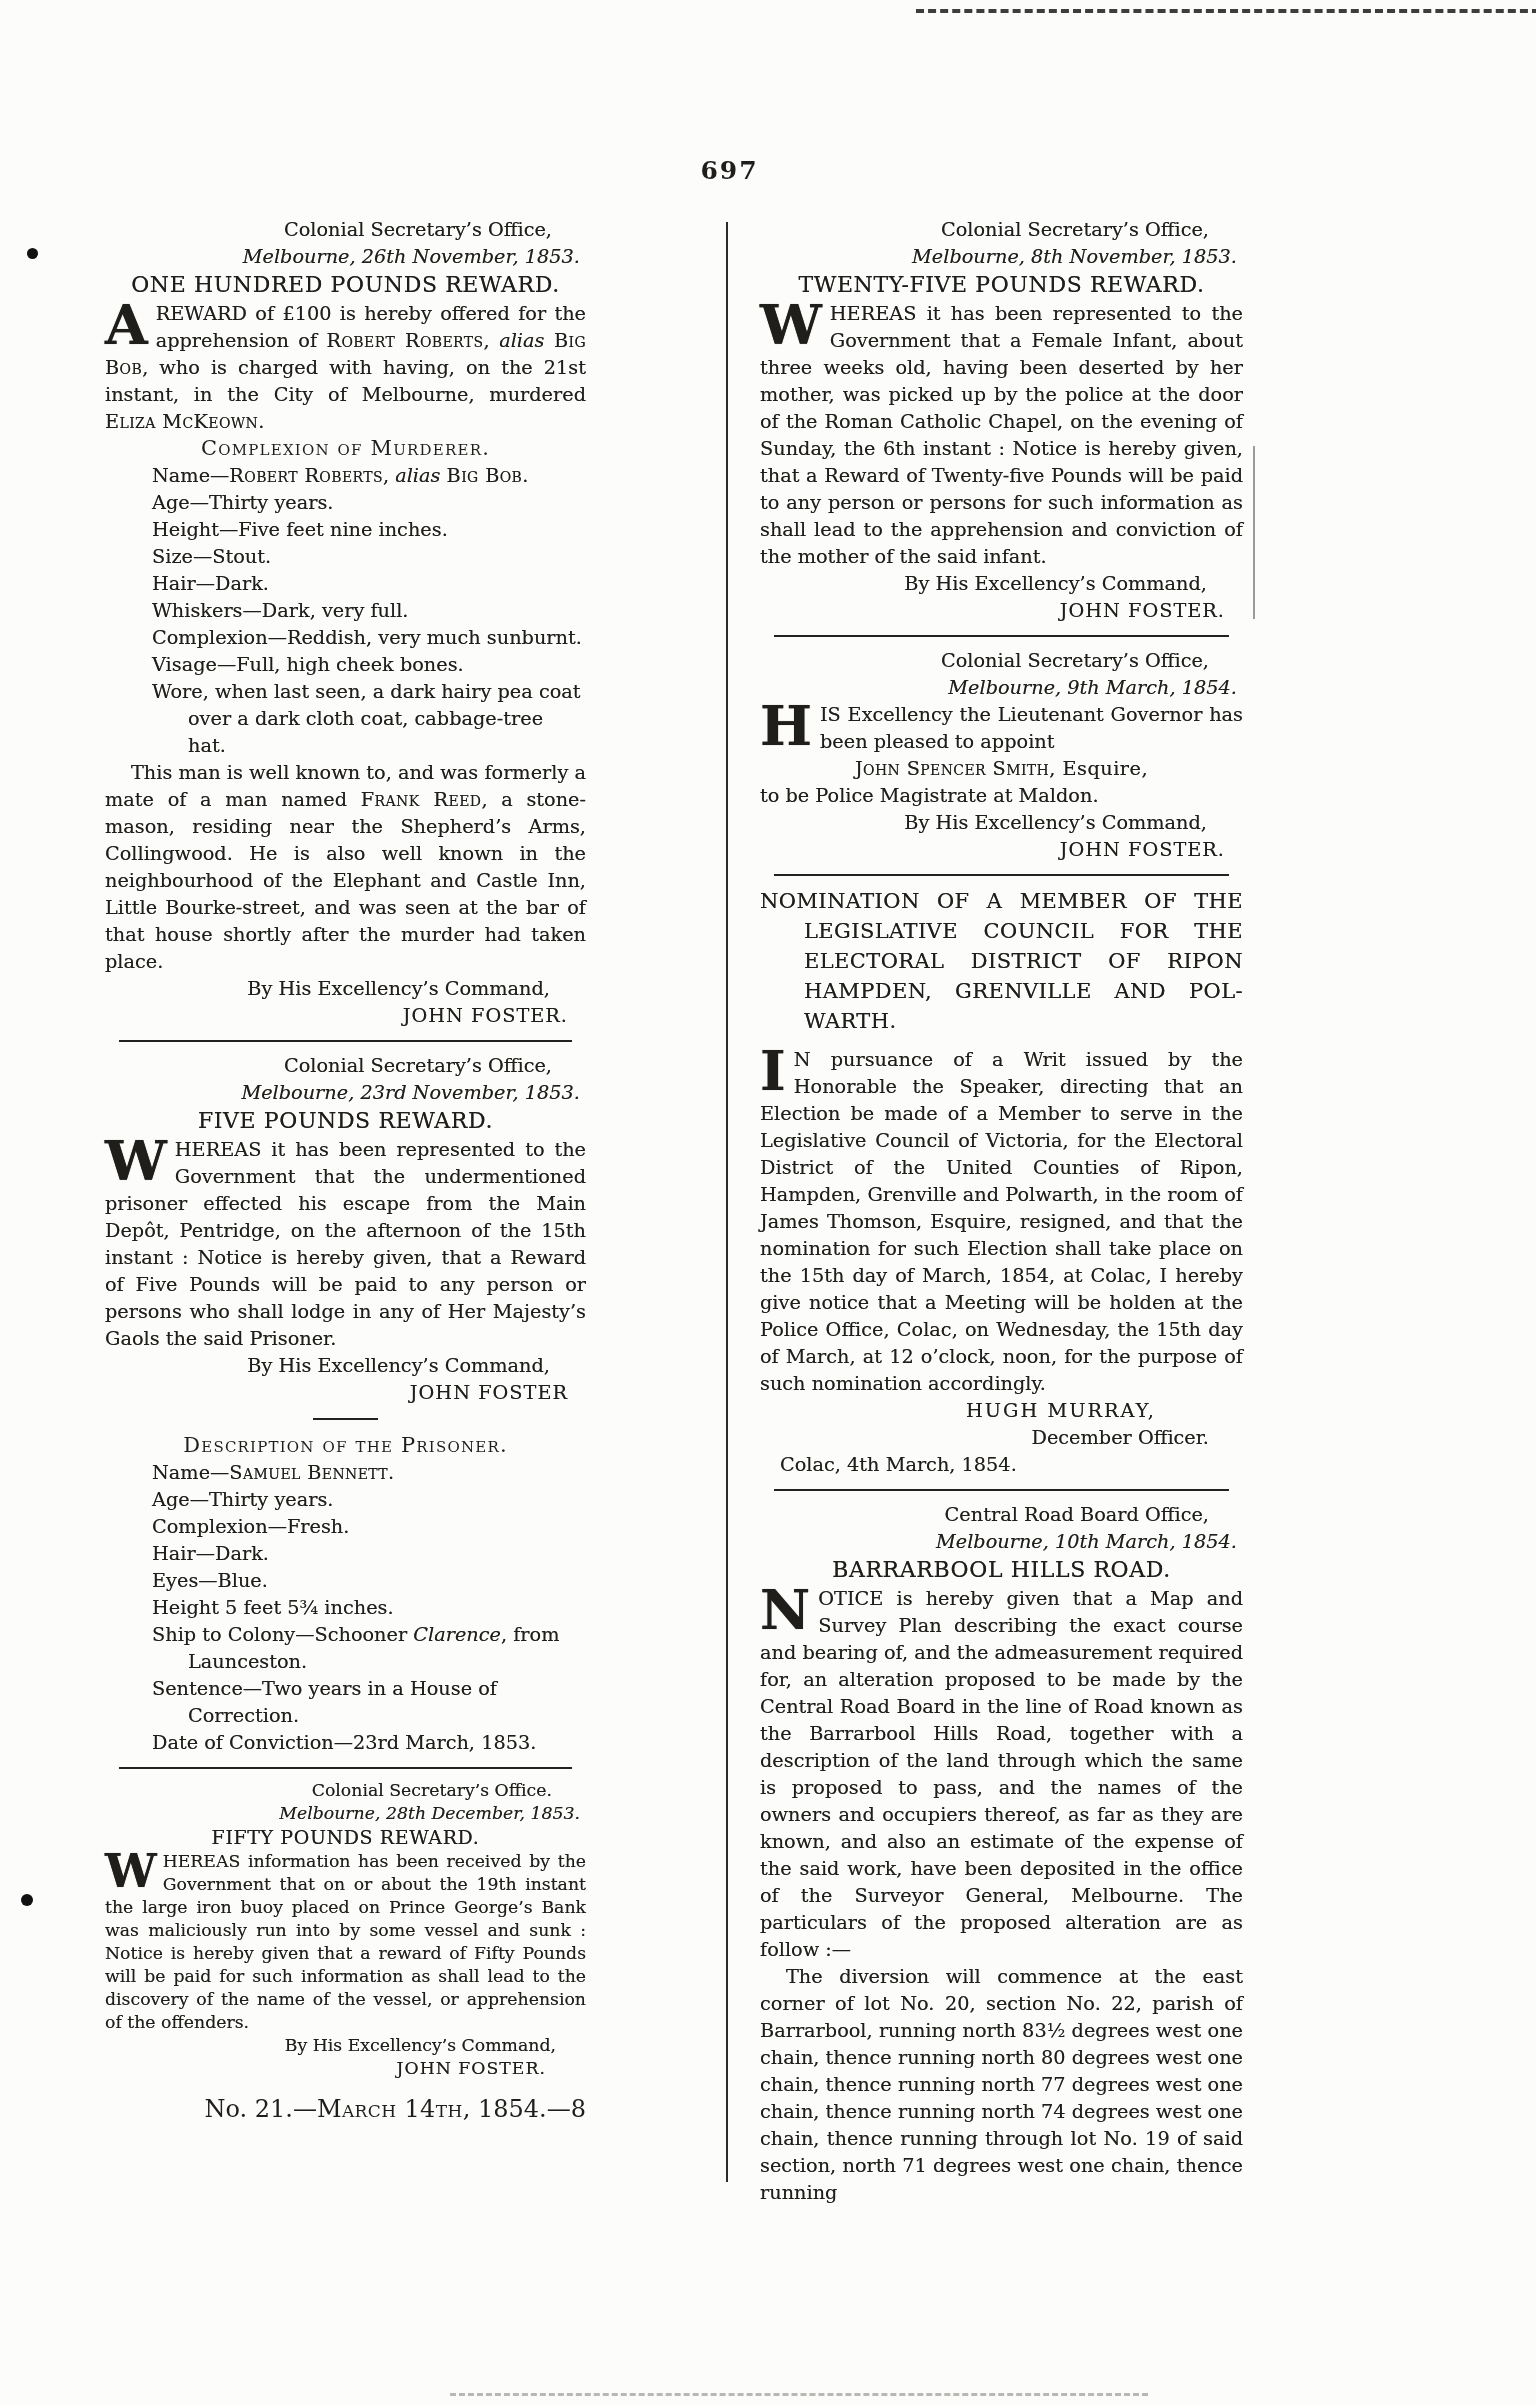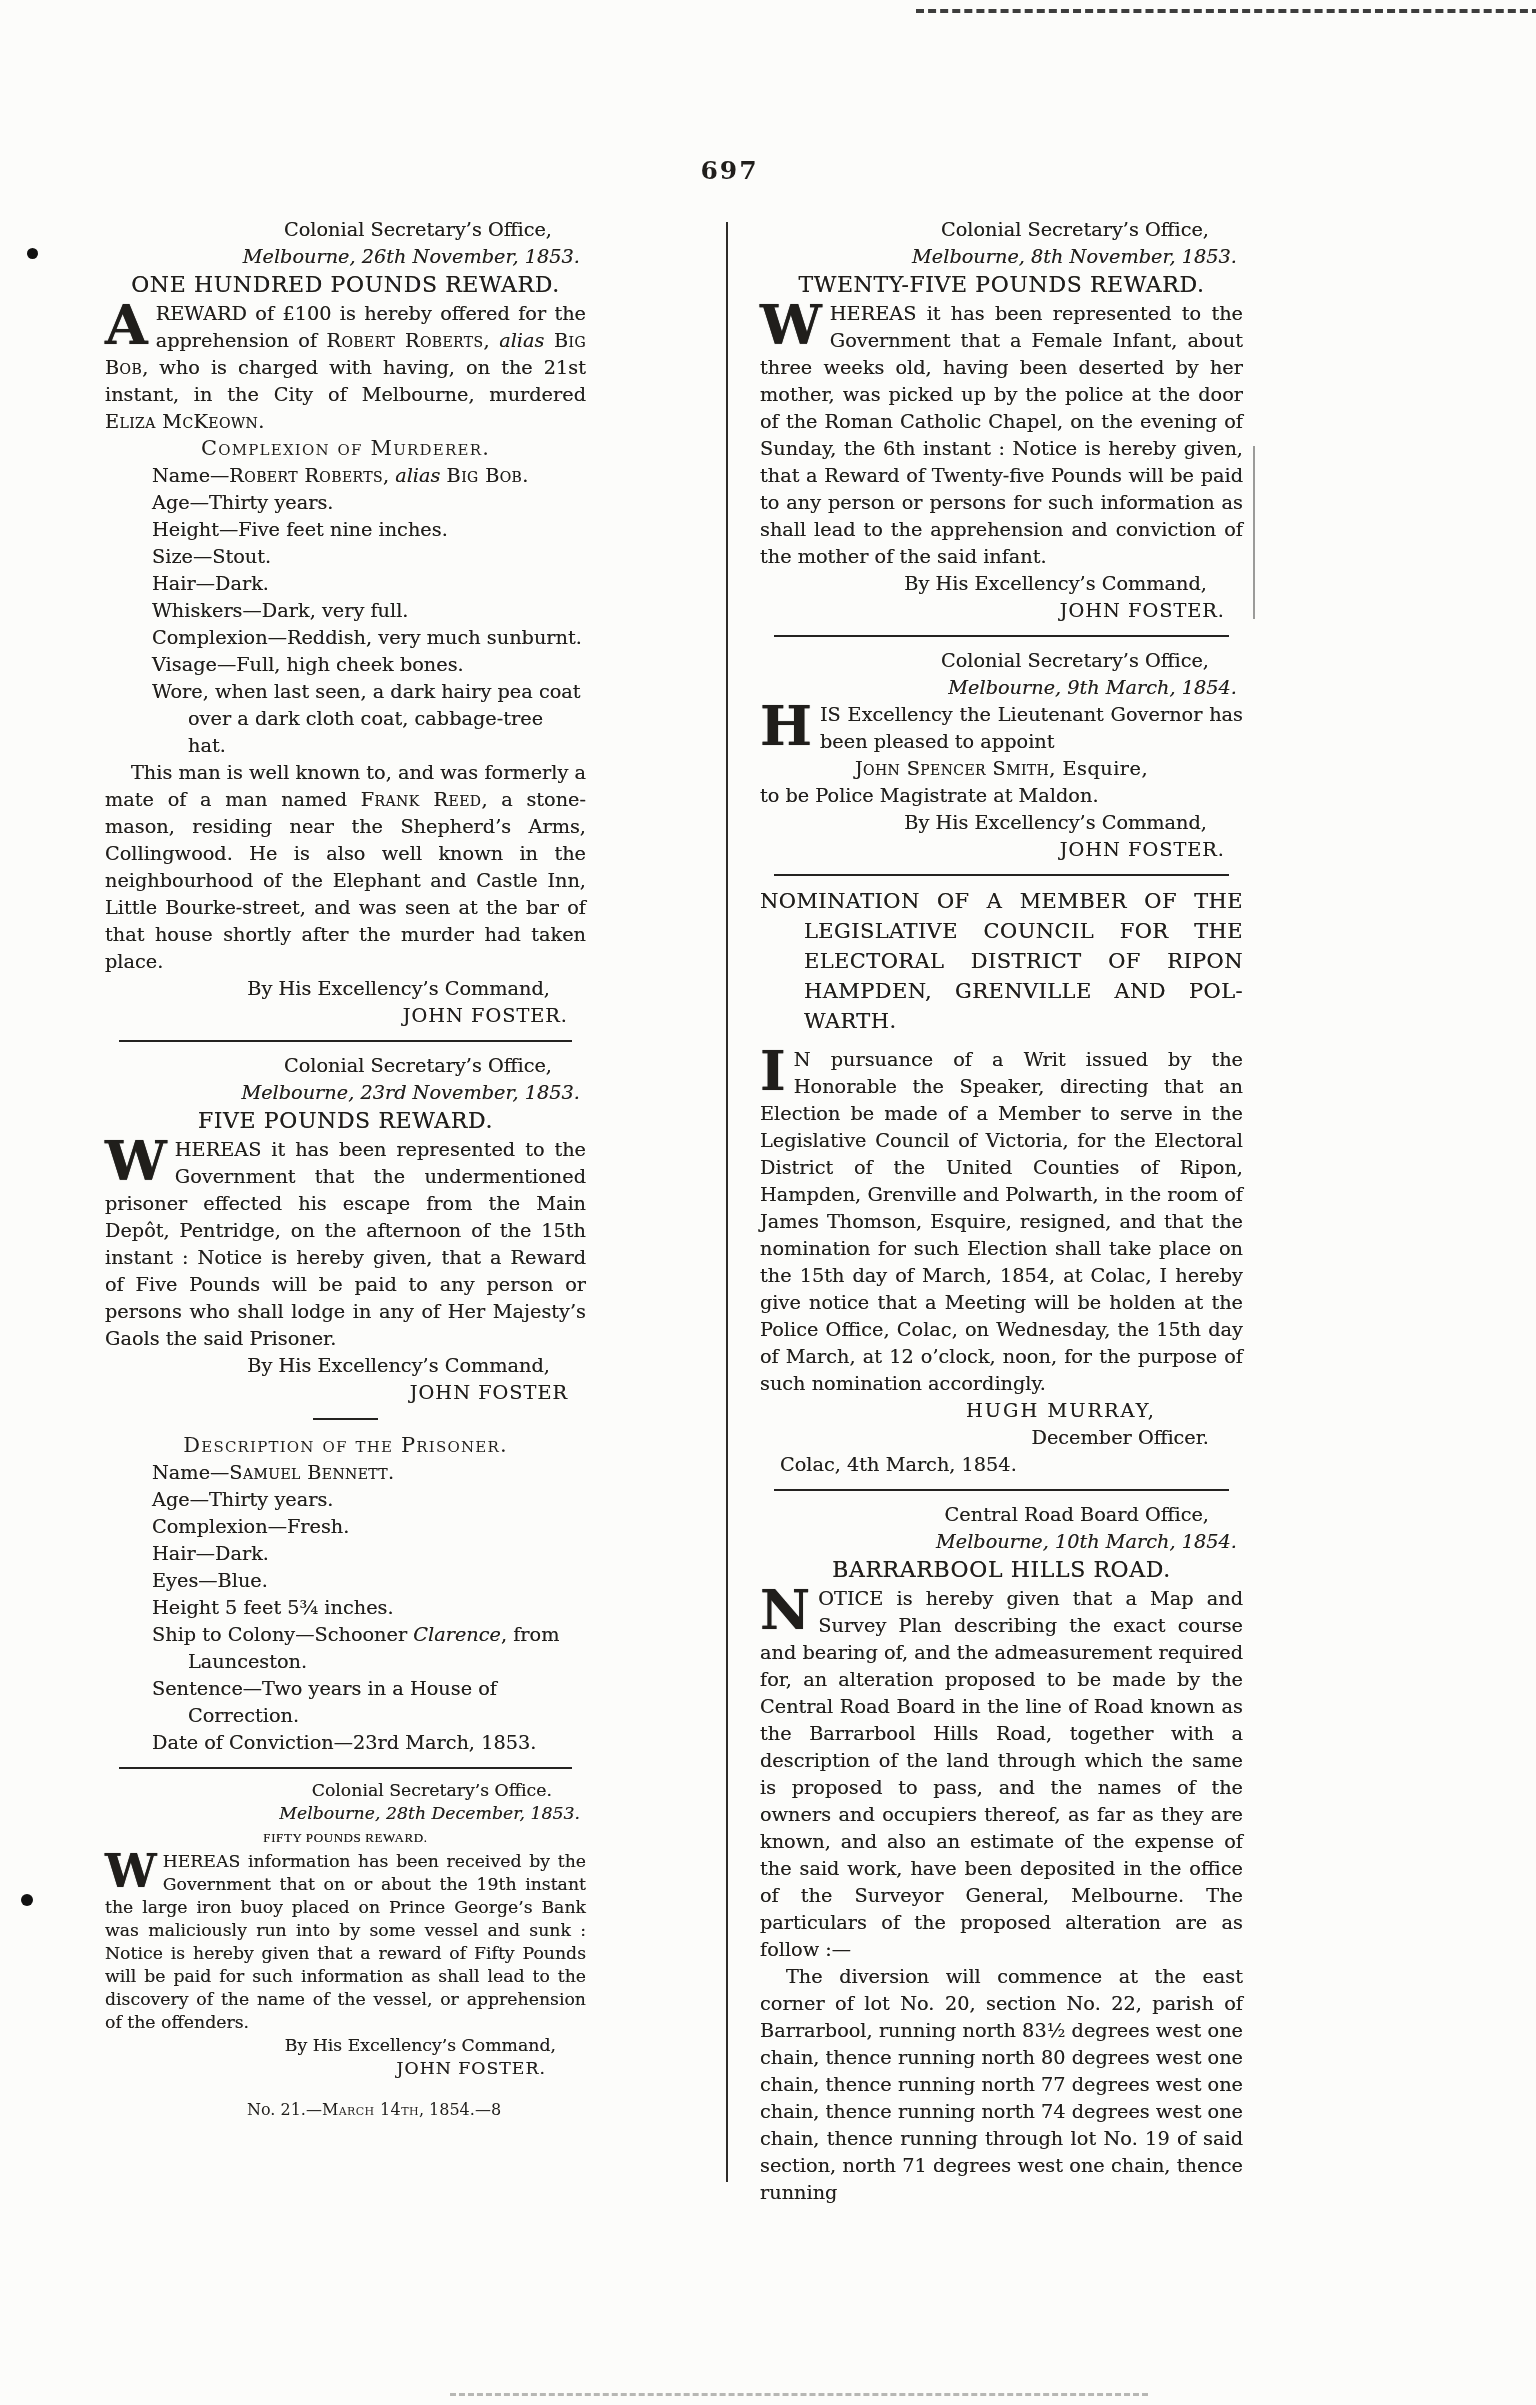--- a/index.html
+++ b/index.html
@@ -47,26 +47,26 @@
   }
   .indent { text-indent:26px; }
   .command   { text-align:right; padding-right:36px; }
   .signature { text-align:right; padding-right:18px; letter-spacing:1px; }
   .desc-item { padding-left:83px; text-indent:-36px; text-align:left; clear:both; }
 
   .rule { border:none; border-top:2px solid #242220; width:94%; margin:11px auto 10px; }
   .rule-short { border:none; border-top:2px solid #242220; width:65px; margin:12px auto; }
 
   .notice-small p { font-size:17.3px; line-height:23px; }
-  .notice-small .heading { font-size:13px; line-height:25px;font-family:Liberation Serif, serif; }
+  .notice-small .heading { font-size:19px; line-height:25px; }
   .notice-small .dropcap { font-size:46px; line-height:39px; padding-right:6px; }
   .notice-small .command { padding-right:30px; }
   .notice-small .signature { padding-right:40px; }
 
-  .gz-footer { margin-top:16px; font-size:16px; line-height:27px; text-align:center; padding-left:57px; }
+  .gz-footer { margin-top:16px; font-size:24px; line-height:27px; text-align:right; padding-left:57px; }
 
   .nom-heading { margin:2px 0 10px; }
   .nom-line { font-size:21px; line-height:30px; letter-spacing:0.4px;
               text-align:justify; text-align-last:justify;
               text-shadow:0 0 0.6px rgba(20,18,15,.7); }
   .nom-cont { padding-left:44px; }
   .nom-last { text-align-last:left; }
 
   .centered { text-align:center; clear:both; }
   .appointee { font-size:20px; letter-spacing:0.5px; margin:1px 0; }

